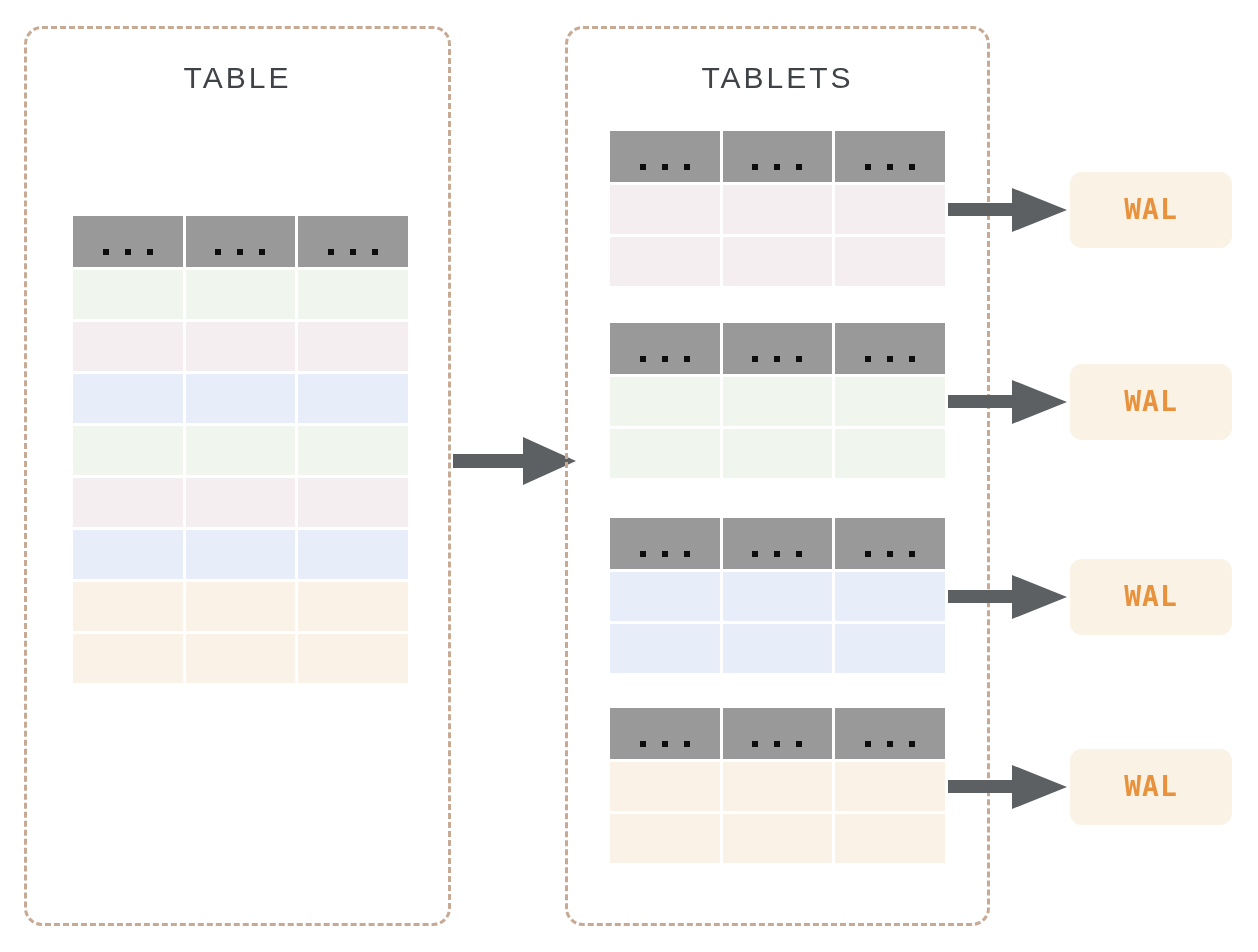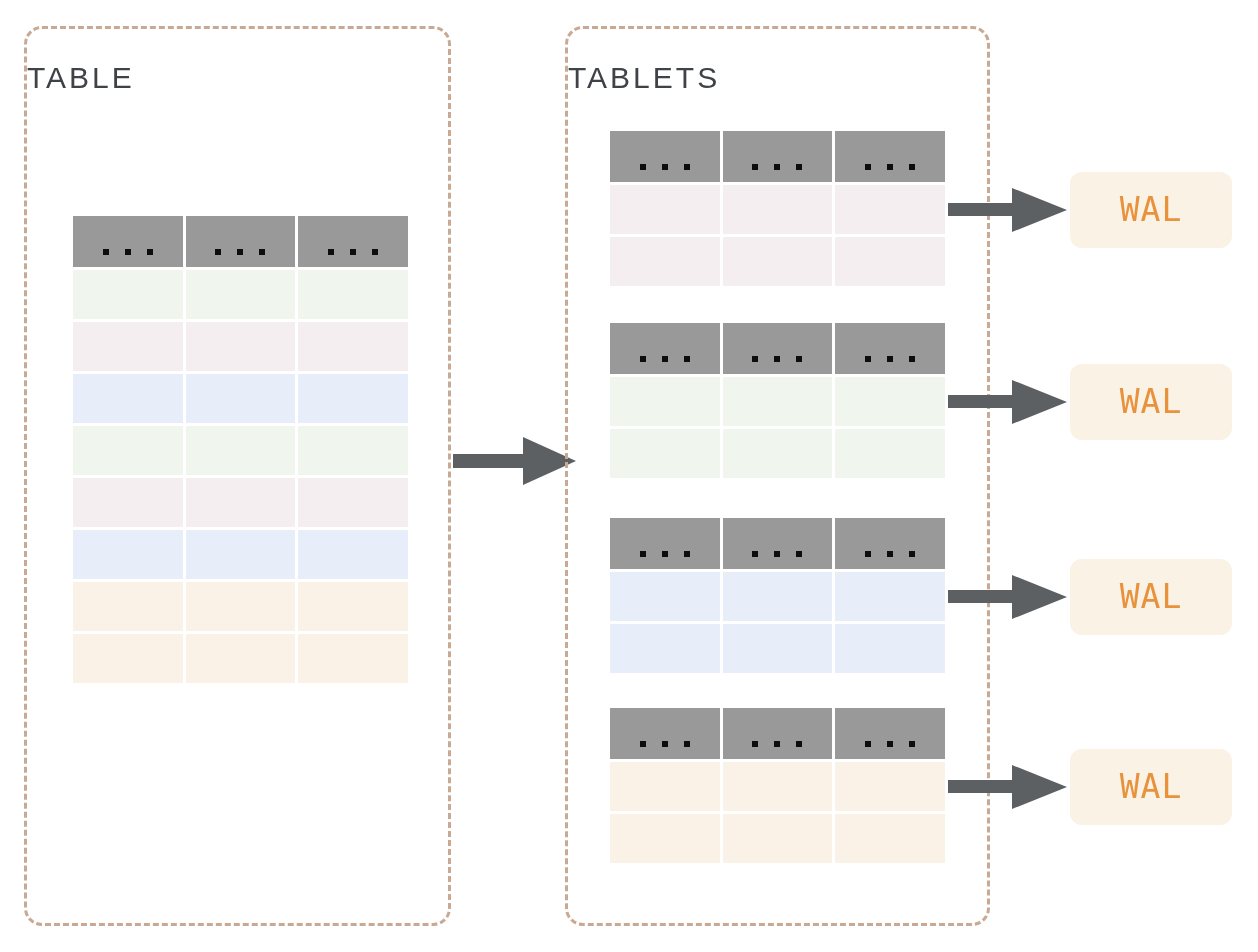--- a/index.html
+++ b/index.html
@@ -7,21 +7,21 @@
        font-family:"Liberation Sans",sans-serif;}
 
   .canvas{position:absolute;inset:0;}
 
   
   .panel{position:absolute;top:26px;height:900px;box-sizing:border-box;
          border:3px dashed var(--border_tan);border-radius:18px;}
   .panel-left{left:24px;width:427px;}
   .panel-right{left:565px;width:425px;}
 
-  .panel-title{margin:0;padding-top:32px;
+  .panel-title{margin:0;padding-top:32px;text-align:center;
                font-size:30px;font-weight:400;letter-spacing:3px;
                color:var(--title_text);}
 
   
   .dtable{display:grid;grid-template-columns:repeat(3,1fr);
           grid-template-rows:51px;grid-auto-rows:49px;gap:3px;width:100%;}
   .cell{width:100%;height:100%;}
   .c-header{background:var(--header_gray);display:flex;
             justify-content:center;align-items:flex-end;padding-bottom:12px;
             box-sizing:border-box;}
@@ -39,22 +39,22 @@
 
   
   .arrow{position:absolute;}
   .arrow .shaft{position:absolute;left:0;background:var(--arrow_gray);}
   .arrow .head{position:absolute;width:0;height:0;}
 
   
   .wal{position:absolute;left:1070px;width:162px;height:76px;
        background:var(--wal_bg);border-radius:12px;
        display:flex;align-items:center;justify-content:center;}
-  .wal span{font-family:"DejaVu Sans Mono",monospace;font-weight:400;
-            font-size:33px;letter-spacing:1px;color:var(--wal_text);}
+  .wal span{font-family:"DejaVu Sans Mono",monospace;font-weight:700;
+            font-size:28px;letter-spacing:1px;color:var(--wal_text);}
 </style>
 </head>
 <body>
 
 <div class="canvas">
 
   <section class="panel panel-left">
     <h2 class="panel-title">TABLE</h2>
   </section>
 

